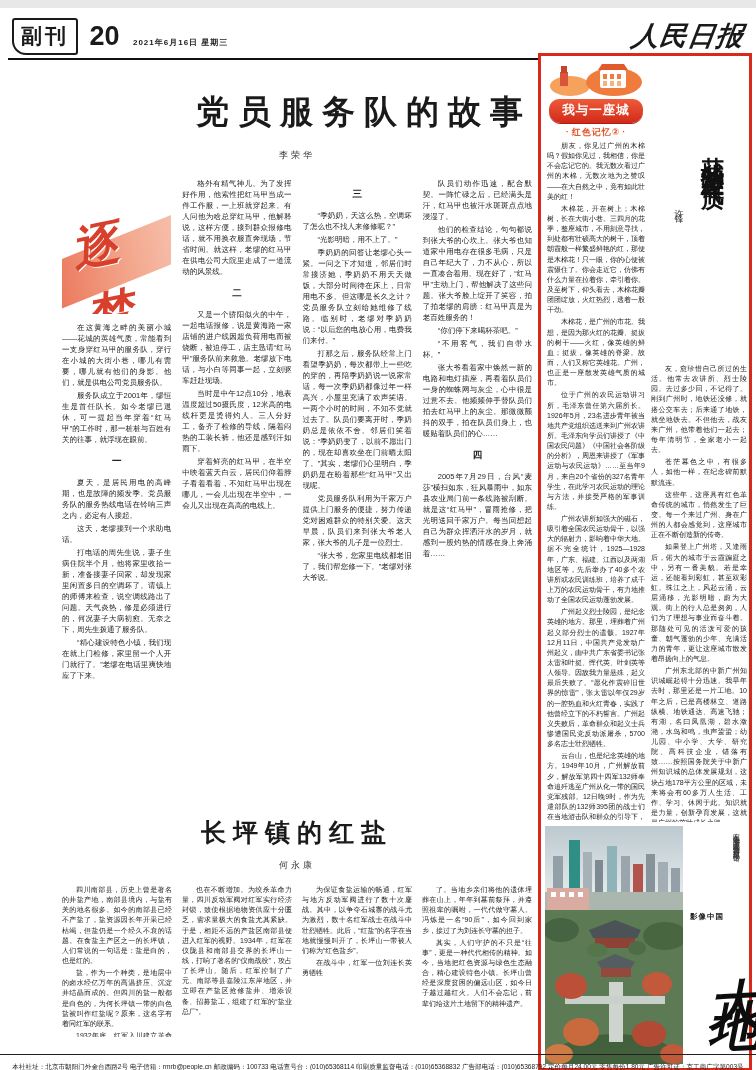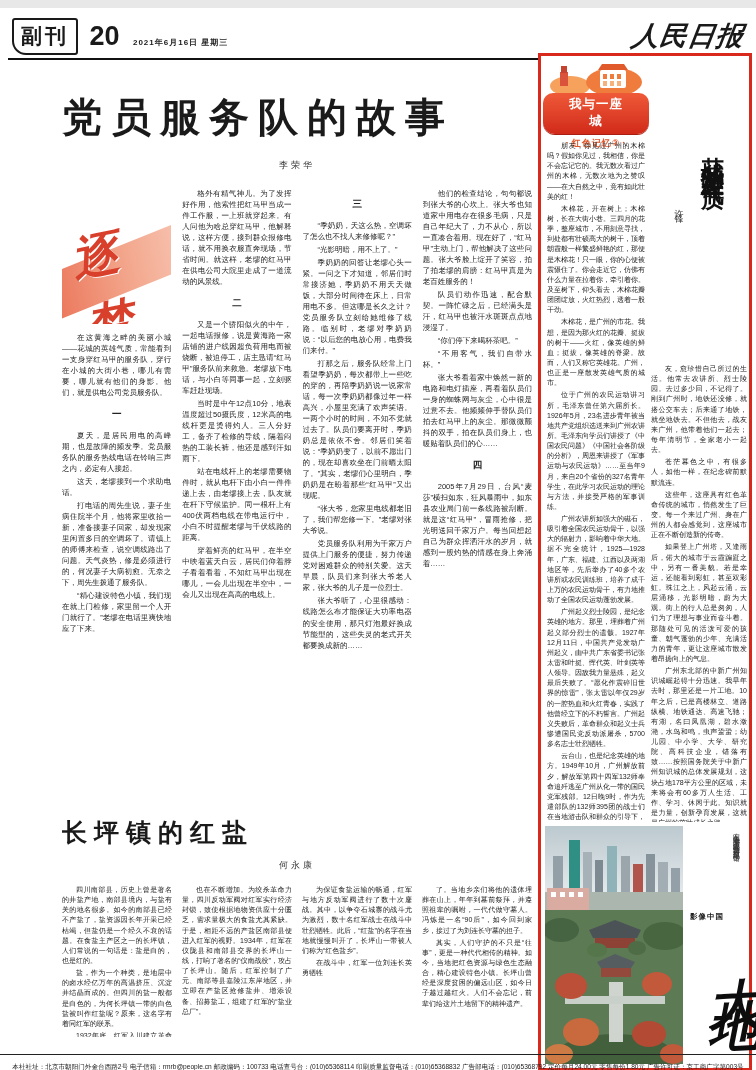--- a/index.html
+++ b/index.html
@@ -9,48 +9,48 @@
   .hdr{position:absolute;left:12px;top:10px;right:10px;height:38px;}
   .fukan-box{display:inline-block;border:2px solid #1a1a1a;border-radius:3px 3px 3px 14px;
              padding:2px 7px 3px;font-size:21px;font-weight:bold;letter-spacing:3px;vertical-align:middle;}
   .pagenum{font-size:27px;font-weight:bold;margin-left:7px;vertical-align:middle;}
   .hdr-date{font-size:8px;font-weight:bold;margin-left:9px;letter-spacing:1px;vertical-align:-4px;}
   .masthead{position:absolute;right:2px;top:0;font-family:"DejaVu Serif",serif;font-style:italic;
             font-weight:bold;font-size:27px;letter-spacing:1px;transform:skewX(-8deg);}
   .hdr-rule{position:absolute;left:8px;width:740px;top:50px;border-top:2px solid #111;}
   
   .main-art{position:absolute;left:62px;top:82px;width:470px;}
-  .main-title{text-align:left;font-size:40px;font-weight:bold;letter-spacing:9px;}
+  .main-title{text-align:right;font-size:33px;font-weight:bold;letter-spacing:9px;}
   .byline{text-align:center;font-size:9px;color:#333;margin-top:14px;letter-spacing:3px;}
   .main-body{display:flex;gap:11px;margin-top:16px;height:592px;overflow:hidden;}
   .col{flex:1;font-size:7.5px;line-height:1.47;text-align:justify;color:#222;overflow:hidden;}
   .col p{margin:0 0 2px;text-indent:2em;}
   .marker{text-align:center;font-weight:bold;font-size:9.5px;margin:9px 0;text-indent:0;}
   
   .dream{position:relative;height:134px;margin:2px 0 8px;overflow:hidden;}
   .dream-ribbon{position:absolute;left:-34px;top:48px;width:230px;height:46px;
                 background:linear-gradient(100deg,#e96a4e,#f3a98f 45%,#fbd9cd 90%);
                 transform:rotate(-22deg);border-radius:3px;}
   .dream-text{position:absolute;left:16px;top:26px;font-family:"DejaVu Serif",serif;font-style:italic;
               font-weight:bold;font-size:47px;color:#d8402c;transform:rotate(-12deg);
               letter-spacing:8px;text-shadow:1px 1px 0 #ffffff;}
   
   .bottom-art{position:absolute;left:62px;top:808px;width:470px;}
-  .bottom-title{text-align:left;font-size:25px;font-weight:bold;letter-spacing:7px;}
+  .bottom-title{text-align:center;font-size:25px;font-weight:bold;letter-spacing:7px;}
   .bottom-byline{text-align:center;font-size:9px;color:#333;margin-top:10px;letter-spacing:3px;}
   .bottom-body{display:flex;gap:10px;margin-top:13px;height:152px;overflow:hidden;}
   .bcol{flex:1;font-size:7px;line-height:1.45;text-align:justify;color:#222;overflow:hidden;}
   .bcol p{margin:0 0 2px;text-indent:2em;}
   
   .feature{position:absolute;left:538px;top:45px;width:214px;height:1018px;
            border:3px solid #d9291c;background:#fff;box-sizing:border-box;}
   .badge{position:absolute;left:2px;top:4px;width:106px;text-align:center;}
   .badge-ill{height:36px;}
   .badge-ribbon{display:inline-block;background:linear-gradient(#ef5a38,#d12a1a);color:#fff;font-weight:bold;
-                font-size:12.5px;padding:3px 25px 4px;border-radius:10px 10px 12px 12px;letter-spacing:1px;
+                font-size:12.5px;padding:3px 13px 4px;border-radius:10px 10px 12px 12px;letter-spacing:1px;
                 margin-top:-7px;position:relative;box-shadow:0 1px 0 #a81f12;}
   .series{margin-top:3px;color:#e2572b;font-weight:bold;font-size:9px;letter-spacing:1px;}
   .series::before,.series::after{content:"·";margin:0 2px;color:#e2572b;}
   .f-title{position:absolute;right:20px;top:82px;writing-mode:vertical-rl;font-size:23px;
            font-weight:bold;letter-spacing:5px;color:#111;}
   .f-author{position:absolute;right:64px;top:146px;writing-mode:vertical-rl;font-size:9px;
             color:#333;letter-spacing:5px;}
   .f-col{position:absolute;font-size:7px;line-height:1.45;text-align:justify;color:#222;overflow:hidden;}
   .f-col p{margin:0 0 2px;text-indent:2em;}
   .f-col-left{left:6px;top:85px;width:98px;height:680px;}
@@ -82,47 +82,46 @@
   <div class="main-art">
     <div class="main-title">党员服务队的故事</div>
     <div class="byline">李荣华</div>
     <div class="main-body">
       <div class="col">
         <div class="dream">
           <div class="dream-ribbon"></div>
           <div class="dream-text">逐梦</div>
         </div>
         <p>在这黄海之畔的美丽小城——花城的英雄气质，常能看到一支身穿红马甲的服务队，穿行在小城的大街小巷，哪儿有需要，哪儿就有他们的身影。他们，就是供电公司党员服务队。</p>
+        <p>服务队成立于2001年，缪恒生是首任队长。如今老缪已退休，可一提起当年穿着“红马甲”的工作时，那一桩桩与百姓有关的往事，就浮现在眼前。</p>
         <div class="marker">一</div>
         <p>夏天，是居民用电的高峰期，也是故障的频发季。党员服务队的服务热线电话在铃响三声之内，必定有人接起。</p>
         <p>这天，老缪接到一个求助电话。</p>
         <p>打电话的周先生说，妻子生病住院半个月，他将家里收拾一新，准备接妻子回家，却发现家里闲置多日的空调坏了。请镇上的师傅来检查，说空调线路出了问题。天气炎热，修是必须进行的，何况妻子大病初愈。无奈之下，周先生拨通了服务队。</p>
         <p>“精心建设特色小镇，我们现在就上门检修，家里留一个人开门就行了。”老缪在电话里爽快地应了下来。</p>
       </div>
       <div class="col">
         <p>格外有精气神儿。为了发挥好作用，他索性把红马甲当成一件工作服，一上班就穿起来。有人问他为啥总穿红马甲，他解释说，这样方便，接到群众报修电话，就不用换衣服直奔现场，节省时间。就这样，老缪的红马甲在供电公司大院里走成了一道流动的风景线。</p>
         <div class="marker">二</div>
         <p>又是一个骄阳似火的中午，一起电话报修，说是黄海路一家店铺的进户线因超负荷用电而被烧断，被迫停工，店主恳请“红马甲”服务队前来救急。老缪放下电话，与小白等同事一起，立刻驱车赶赴现场。</p>
         <p>当时是中午12点10分，地表温度超过50摄氏度，12米高的电线杆更是烫得灼人。三人分好工，备齐了检修的导线，隔着闷热的工装长裤，他还是感到汗如雨下。</p>
-        <p>站在电线杆上的老缪需要物件时，就从电杆下由小白一件件递上去，由老缪接上去，队友就在杆下守候监护。同一根杆上有400伏两档电线在带电运行中，小白不时提醒老缪与千伏线路的距离。</p>
         <p>穿着鲜亮的红马甲，在半空中映着蓝天白云，居民们仰着脖子看着看着，不知红马甲出现在哪儿，一会儿出现在半空中，一会儿又出现在高高的电线上。</p>
       </div>
       <div class="col">
         <div class="marker">三</div>
         <p>“季奶奶，天这么热，空调坏了怎么也不找人来修修呢？”</p>
         <p>“光影明暗，用不上了。”</p>
         <p>季奶奶的回答让老缪心头一紧。一问之下才知道，邻居们时常接济她，季奶奶不用天天做饭，大部分时间待在床上，日常用电不多。但这哪是长久之计？党员服务队立刻给她维修了线路。临别时，老缪对季奶奶说：“以后您的电放心用，电费我们来付。”</p>
         <p>打那之后，服务队经常上门看望季奶奶，每次都带上一些吃的穿的，再陪季奶奶说一说家常话，每一次季奶奶都像过年一样高兴，小屋里充满了欢声笑语。一两个小时的时间，不知不觉就过去了。队员们要离开时，季奶奶总是依依不舍。邻居们笑着说：“季奶奶变了，以前不愿出门的，现在却喜欢坐在门前晒太阳了。”其实，老缪们心里明白，季奶奶是在盼着那些“红马甲”又出现呢。</p>
+        <p>党员服务队利用为千家万户提供上门服务的便捷，努力传递党对困难群众的特别关爱。这天早晨，队员们来到张大爷老人家，张大爷的儿子是一位烈士。</p>
         <p>“张大爷，您家里电线都老旧了，我们帮您修一下。”老缪对张大爷说。</p>
-        <p>党员服务队利用为千家万户提供上门服务的便捷，努力传递党对困难群众的特别关爱。这天早晨，队员们来到张大爷老人家，张大爷的儿子是一位烈士。</p>
-        <p>张大爷听了，心里很感动：线路怎么布才能保证大功率电器的安全使用，那只灯泡最好换成节能型的，这些失灵的老式开关都要换成新的……</p>
-      </div>
-      <div class="col">
+      </div>
+      <div class="col">
+        <p>队员们动作迅速，配合默契。一阵忙碌之后，已经满头是汗，红马甲也被汗水斑斑点点地浸湿了。</p>
         <p>他们的检查结论，句句都说到张大爷的心坎上。张大爷也知道家中用电存在很多毛病，只是自己年纪大了，力不从心，所以一直凑合着用。现在好了，“红马甲”主动上门，帮他解决了这些问题。张大爷脸上绽开了笑容，拍了拍老缪的肩膀：红马甲真是为老百姓服务的！</p>
-        <p>队员们动作迅速，配合默契。一阵忙碌之后，已经满头是汗，红马甲也被汗水斑斑点点地浸湿了。</p>
         <p>“你们停下来喝杯茶吧。”</p>
         <p>“不用客气，我们自带水杯。”</p>
         <p>张大爷看着家中焕然一新的电路和电灯插座，再看着队员们一身的蜘蛛网与灰尘，心中很是过意不去。他频频伸手替队员们拍去红马甲上的灰尘。那微微颤抖的双手，拍在队员们身上，也暖贴着队员们的心……</p>
         <div class="marker">四</div>
         <p>2005年7月29日，台风“麦莎”横扫如东，狂风暴雨中，如东县农业局门前一条线路被刮断。就是这“红马甲”，冒雨抢修，把光明送回千家万户。每当回想起自己为群众挥洒汗水的岁月，就感到一股灼热的情感在身上奔涌着……</p>
       </div>
     </div>
   </div>
 
   <div class="bottom-art">

